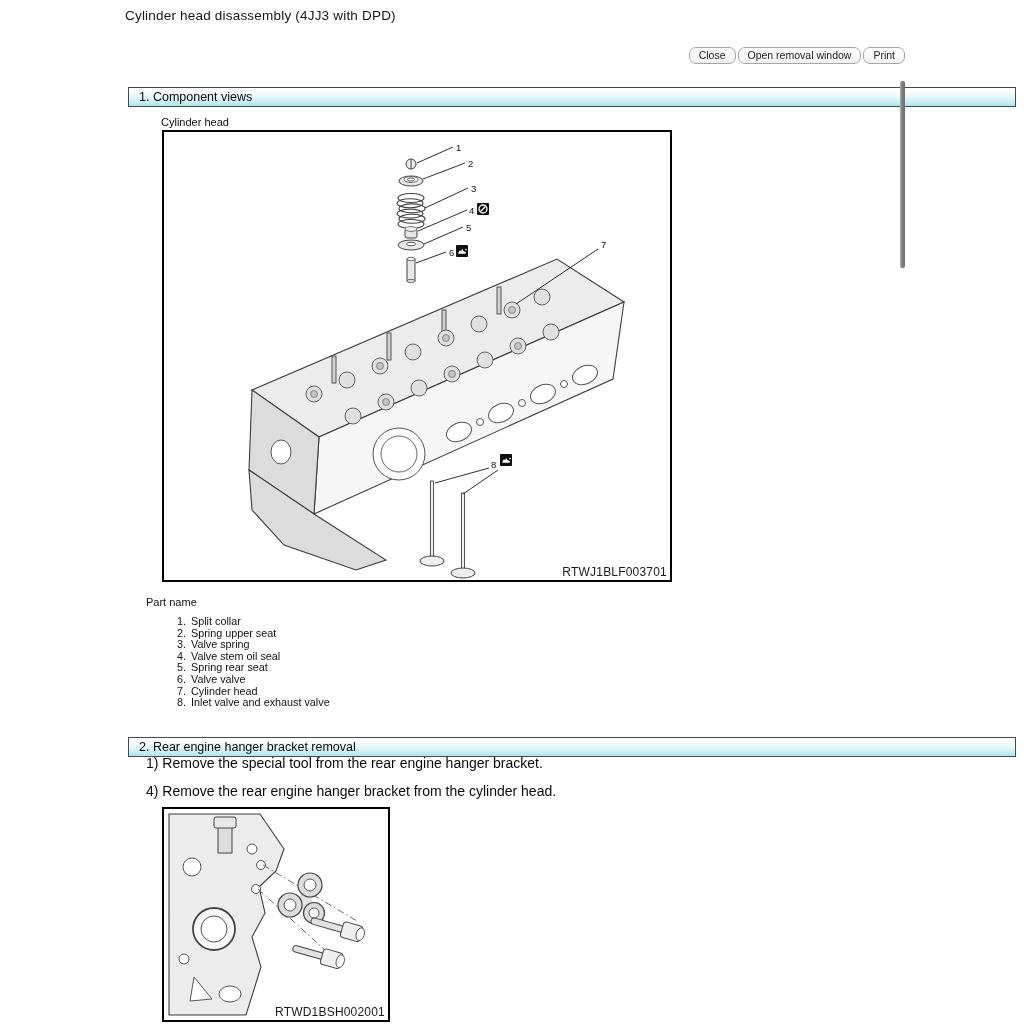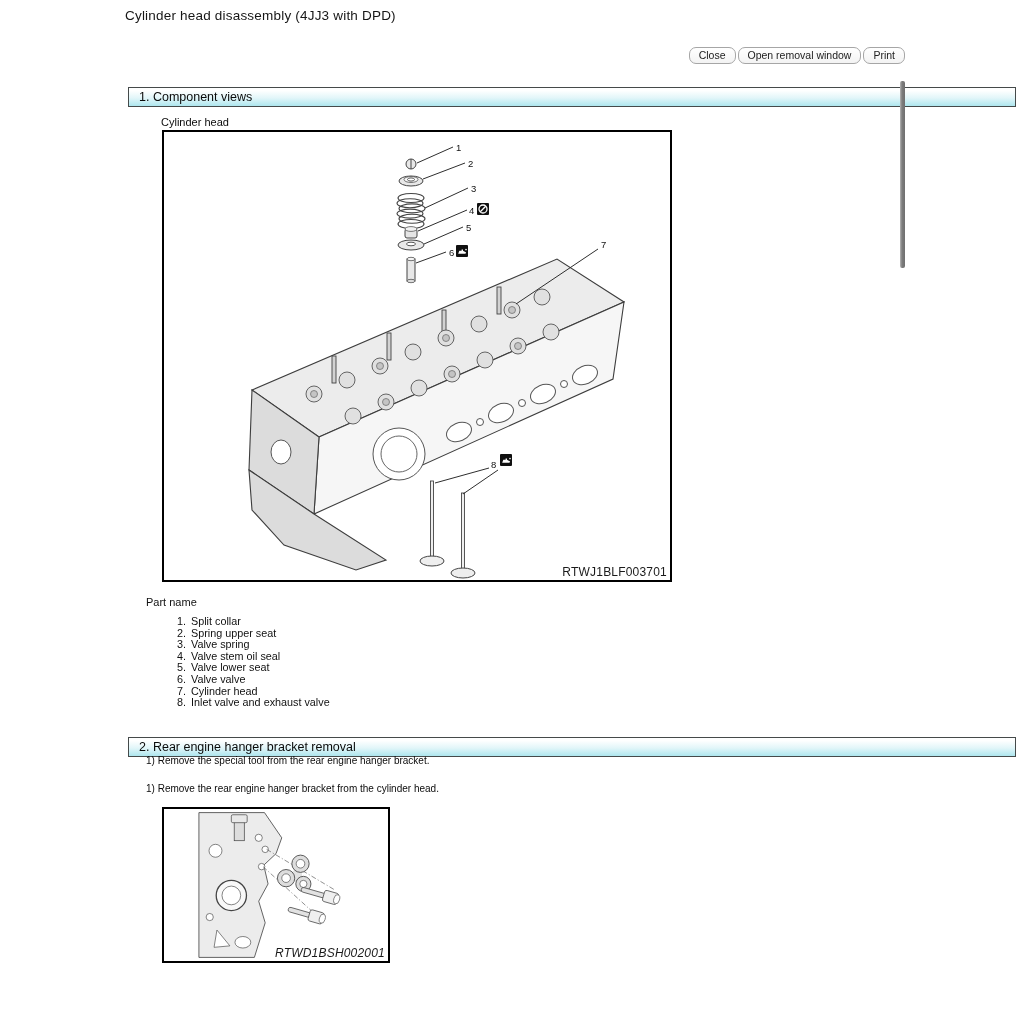--- a/index.html
+++ b/index.html
@@ -16,30 +16,30 @@
   .section-bar { left:128px; width:888px; height:20px;
          background:linear-gradient(#feffff 15%, #e2f6f9 55%, #aee6ee 100%);
          border:1px solid #454a4a; font-size:12.5px; color:#0b0b0b;
          padding:2px 0 0 10px; }
   .bar1 { top:87px; } .bar2 { top:721px;margin-top:16px; }
 
   .fig-caption { left:161px; top:116px; font-size:11px; color:#0b0b0b; }
 
   .figure { border:2px solid #000; background:#fff; }
   .fig1 { left:162px; top:130px; width:510px; height:452px; }
-  .fig2 { left:162px; top:807px; width:228px; height:156px;font-style:italic; }
+  .fig2 { left:162px; top:807px; width:228px; height:215px; }
   .fig-code { position:absolute; right:3px; bottom:1px; font-size:12px; color:#1a1a1a; letter-spacing:.2px; }
   .figure svg { width:100%; height:100%; display:block; }
 
   .part-name-label { left:146px; top:596px; font-size:11px; }
   .part-list { left:170px; top:616px; font-size:10.8px; line-height:11.6px; }
   .part-list .row { display:flex; }
   .part-list .num { width:16px; text-align:right; margin-right:5px; }
 
-  .step { left:146px; font-size:10px; color:#0b0b0b; }
+  .step { left:146px; font-size:14px; color:#0b0b0b; }
   .step1 { top:755px; } .step2 { top:783px; }
 
   .scrollbar-thumb { left:900px; top:81px; width:5px; height:187px;
       background:linear-gradient(90deg,#b5b5b5,#7d7d7d 40%,#6f6f6f); border-radius:2px; }
 
   text { font-family:"Liberation Sans", sans-serif; }
   .callout { font-size:9.5px; fill:#111; }
   .line { stroke:#2e2e2e; stroke-width:1; fill:none; }
   .dashdot { stroke:#555; stroke-width:.9; fill:none; stroke-dasharray:7 3 1.5 3; }
   .metal { fill:#ececec; stroke:#3d3d3d; stroke-width:1.1; }
@@ -210,40 +210,40 @@
   <div class="row">
       <span class="num">3.</span>
       <span>Valve spring</span>
     </div>
   <div class="row">
       <span class="num">4.</span>
       <span>Valve stem oil seal</span>
     </div>
   <div class="row">
       <span class="num">5.</span>
-      <span>Valve lower seat</span>
+      <span>Spring rear seat</span>
     </div>
   <div class="row">
       <span class="num">6.</span>
       <span>Valve valve</span>
     </div>
   <div class="row">
       <span class="num">7.</span>
       <span>Cylinder head</span>
     </div>
   <div class="row">
       <span class="num">8.</span>
       <span>Inlet valve and exhaust valve</span>
     </div>
 </div>
 
 <div class="abs section-bar bar2">2. Rear engine hanger bracket removal</div>
 
 <div class="abs step step1">1) Remove the special tool from the rear engine hanger bracket.</div>
-<div class="abs step step2">1) Remove the rear engine hanger bracket from the cylinder head.</div>
+<div class="abs step step2">4) Remove the rear engine hanger bracket from the cylinder head.</div>
 
 <div class="abs figure fig2">
   <svg viewBox="0 0 224 211">
 
     <g>
       <polygon class="metal" points="5,5 96,5 120,40 112,62 95,78 101,104 88,128 97,158 82,206 5,206"></polygon>
       <rect x="54" y="16" width="14" height="28" fill="#ddd" stroke="#444" stroke-width="1"></rect>
       <rect x="50" y="8" width="22" height="11" rx="2" fill="#e8e8e8" stroke="#444" stroke-width="1"></rect>
       <circle cx="50" cy="120" r="21" fill="#f8f8f8" stroke="#444" stroke-width="1.8"></circle>
       <circle cx="50" cy="120" r="13" class="hole"></circle>

